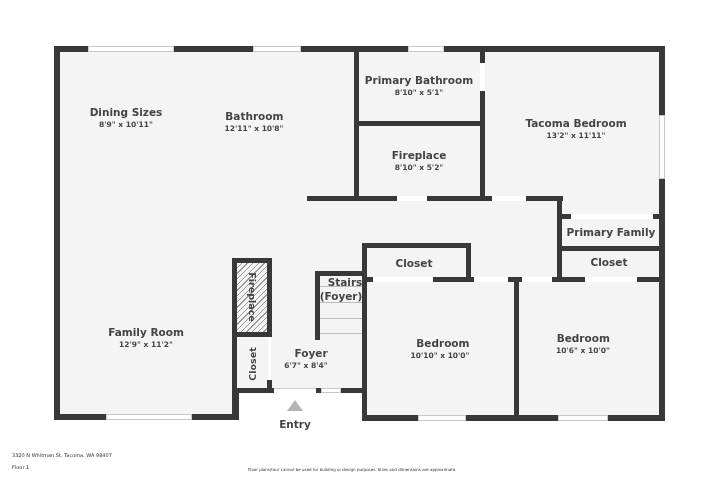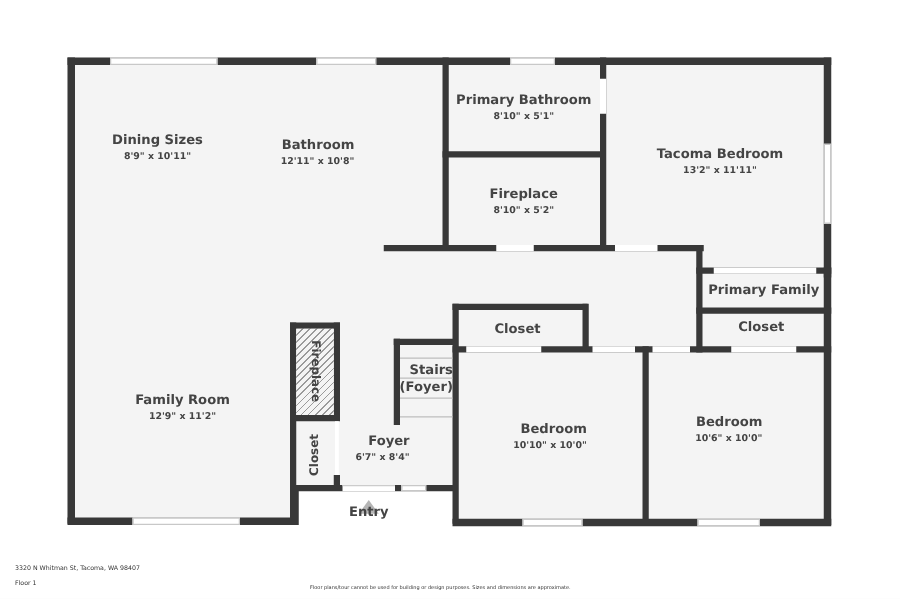--- a/index.html
+++ b/index.html
@@ -106,47 +106,47 @@
 </div>
 <div class="label" style="left:611px;top:226px;">
   <span class="name">Primary Family</span>
 </div>
 <div class="label" style="left:609px;top:256px;">
   <span class="name">Closet</span>
 </div>
 <div class="label" style="left:414px;top:257px;">
   <span class="name">Closet</span>
 </div>
-<div class="label" style="left:341px;top:290px;">
+<div class="label" style="left:341px;top:276px;">
   <span class="name">Stairs</span>
   <span class="name" style="margin-top:1px;">(Foyer)</span>
 </div>
 <div class="vlabel" style="left:252px;top:297px;transform:translate(-50%,-50%) rotate(90deg);">
   <span>Fireplace</span>
 </div>
 <div class="vlabel" style="left:252px;top:364px;transform:translate(-50%,-50%) rotate(-90deg);">
   <span>Closet</span>
 </div>
 <div class="label" style="left:306px;top:347px;">
   <span class="name">Foyer</span>
   <span class="dim">6'7" x 8'4"</span>
 </div>
-<div class="label" style="left:146px;top:314px;">
+<div class="label" style="left:146px;top:326px;">
   <span class="name">Family Room</span>
   <span class="dim">12'9" x 11'2"</span>
 </div>
 <div class="label" style="left:440px;top:337px;">
   <span class="name">Bedroom</span>
   <span class="dim">10'10" x 10'0"</span>
 </div>
 <div class="label" style="left:583px;top:332px;">
   <span class="name">Bedroom</span>
   <span class="dim">10'6" x 10'0"</span>
 </div>
 
 <div class="entry-arrow" style="left:287px;top:400px;"></div>
-<div class="label" style="left:295px;top:404px;">
+<div class="label" style="left:295px;top:418px;">
   <span class="name">Entry</span>
 </div>
 
 <div class="foot" style="left:12px;top:452px;">3320 N Whitman St, Tacoma, WA 98407</div>
 <div class="foot" style="left:12px;top:464px;">Floor 1</div>
 <div class="foot" style="left:248px;top:467px;font-size:4px;">Floor plans/tour cannot be used for building or design purposes. Sizes and dimensions are approximate.</div>
 
 </body></html>

